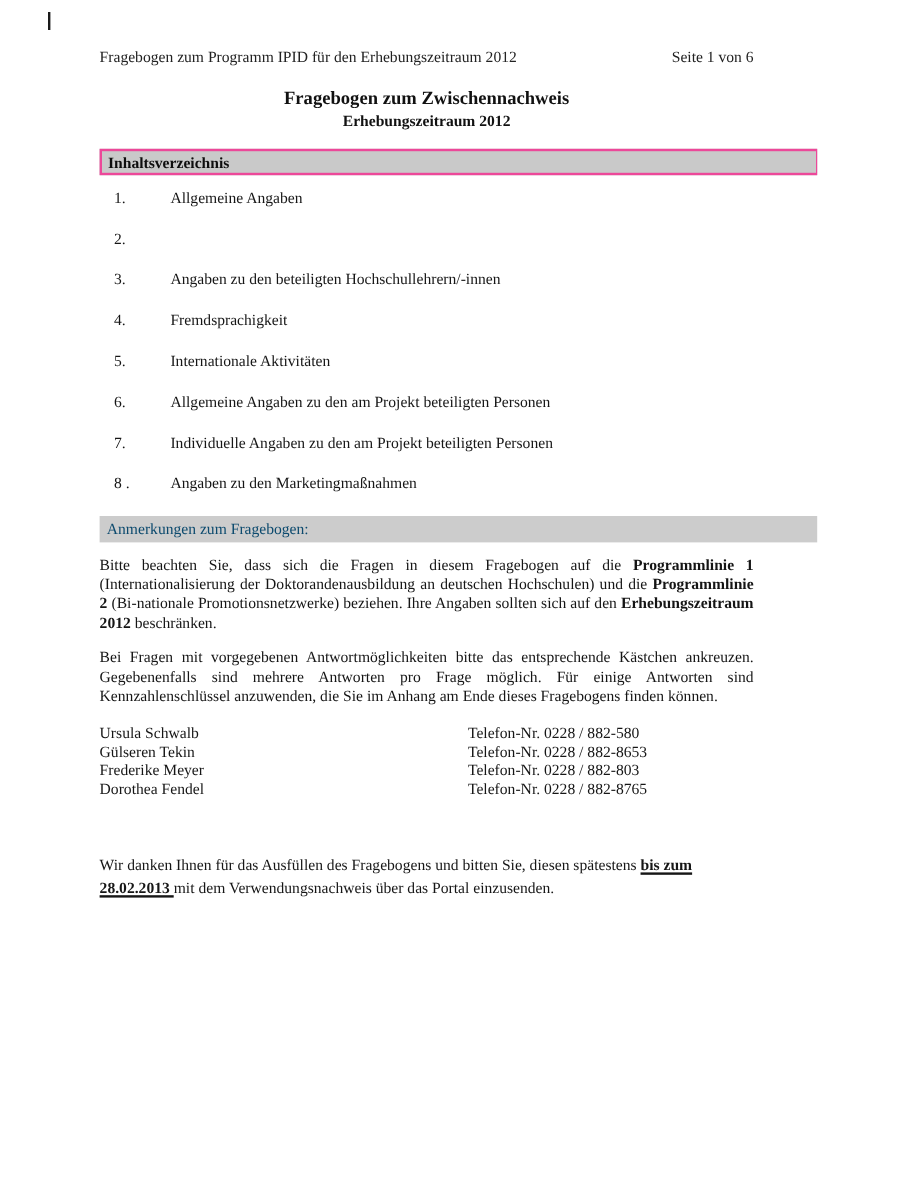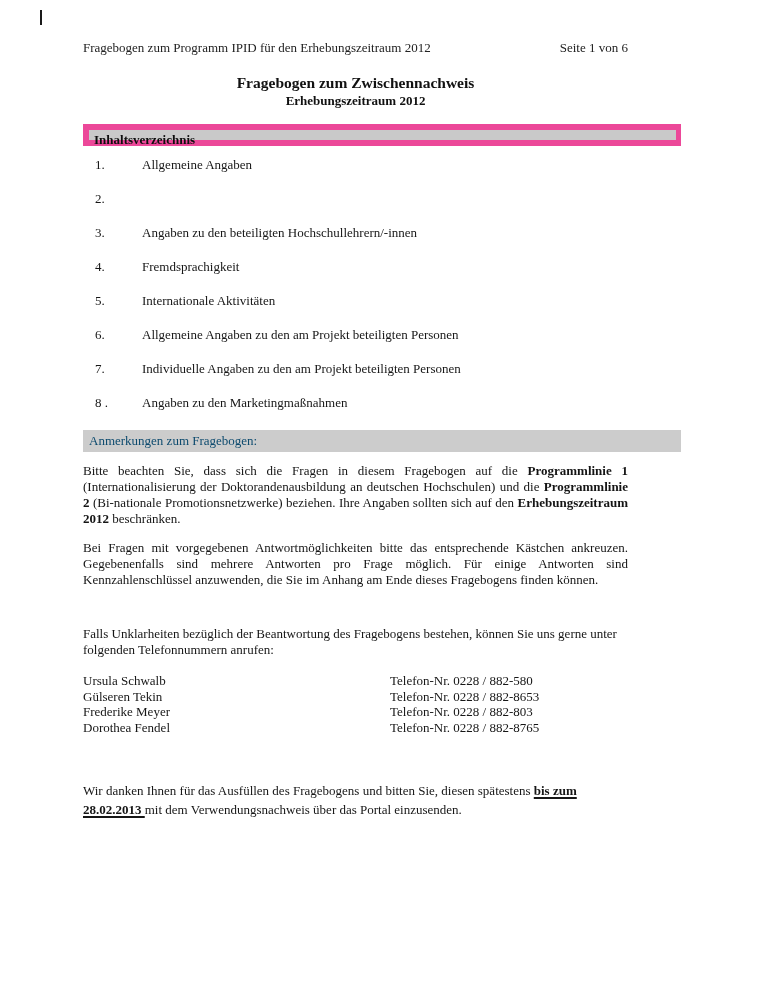--- a/index.html
+++ b/index.html
@@ -22,21 +22,21 @@
     font-size:13px;line-height:14px;color:#222;
   }
   .title-block{margin-top:18px;text-align:center;}
   .title-line{font-size:15.5px;font-weight:bold;line-height:19px;color:#111;}
   .title-line.small{font-size:13px;line-height:17px;}
   .toc-bar{
     margin-top:15px;
     box-sizing:border-box;
     width:599px;height:22px;
     background:#c9c9c9;
-    border:6px solid #ec4899;
+    border:2px solid #ec4899;
     font-size:13px;font-weight:bold;
     padding:2px 0 0 5px;
     color:#0e0e0e;
   }
   .toc-list{margin-top:12px;padding-left:12px;}
   .toc-item{display:flex;font-size:13px;line-height:14px;margin-bottom:20px;}
   .toc-num{width:47px;flex:0 0 47px;}
   .notes-bar{
     margin-top:2px;
     box-sizing:border-box;
@@ -116,21 +116,20 @@
         <span>Angaben zu den Marketingmaßnahmen</span>
       </div>
     </div>
 
     <div class="notes-bar">Anmerkungen zum Fragebogen:</div>
 
     <p class="para justify p1"><span>Bitte beachten Sie, dass sich die Fragen in diesem Fragebogen auf die </span><span class="bold">Programmlinie 1</span><span> (Internationalisierung der Doktorandenausbildung an deutschen Hochschulen) und die </span><span class="bold">Programmlinie 2</span><span> (Bi-nationale Promotionsnetzwerke) beziehen. Ihre Angaben sollten sich auf den </span><span class="bold">Erhebungszeitraum 2012</span><span> beschränken.</span></p>
 
     <p class="para justify p2">Bei Fragen mit vorgegebenen Antwortmöglichkeiten bitte das entsprechende Kästchen ankreuzen. Gegebenenfalls sind mehrere Antworten pro Frage möglich. Für einige Antworten sind Kennzahlenschlüssel anzuwenden, die Sie im Anhang am Ende dieses Fragebogens finden können.</p>
 
-    <p class="para p3">Falls Unklarheiten bezüglich der Beantwortung des Fragebogens bestehen, können Sie uns gerne unter folgenden Telefonnummern anrufen:</p>
 
     <div class="contact-list">
       <div class="contact-row">
         <span class="contact-name">Ursula Schwalb</span>
         <span>Telefon-Nr. 0228 / 882-580</span>
       </div>
       <div class="contact-row">
         <span class="contact-name">Gülseren Tekin</span>
         <span>Telefon-Nr. 0228 / 882-8653</span>
       </div>

